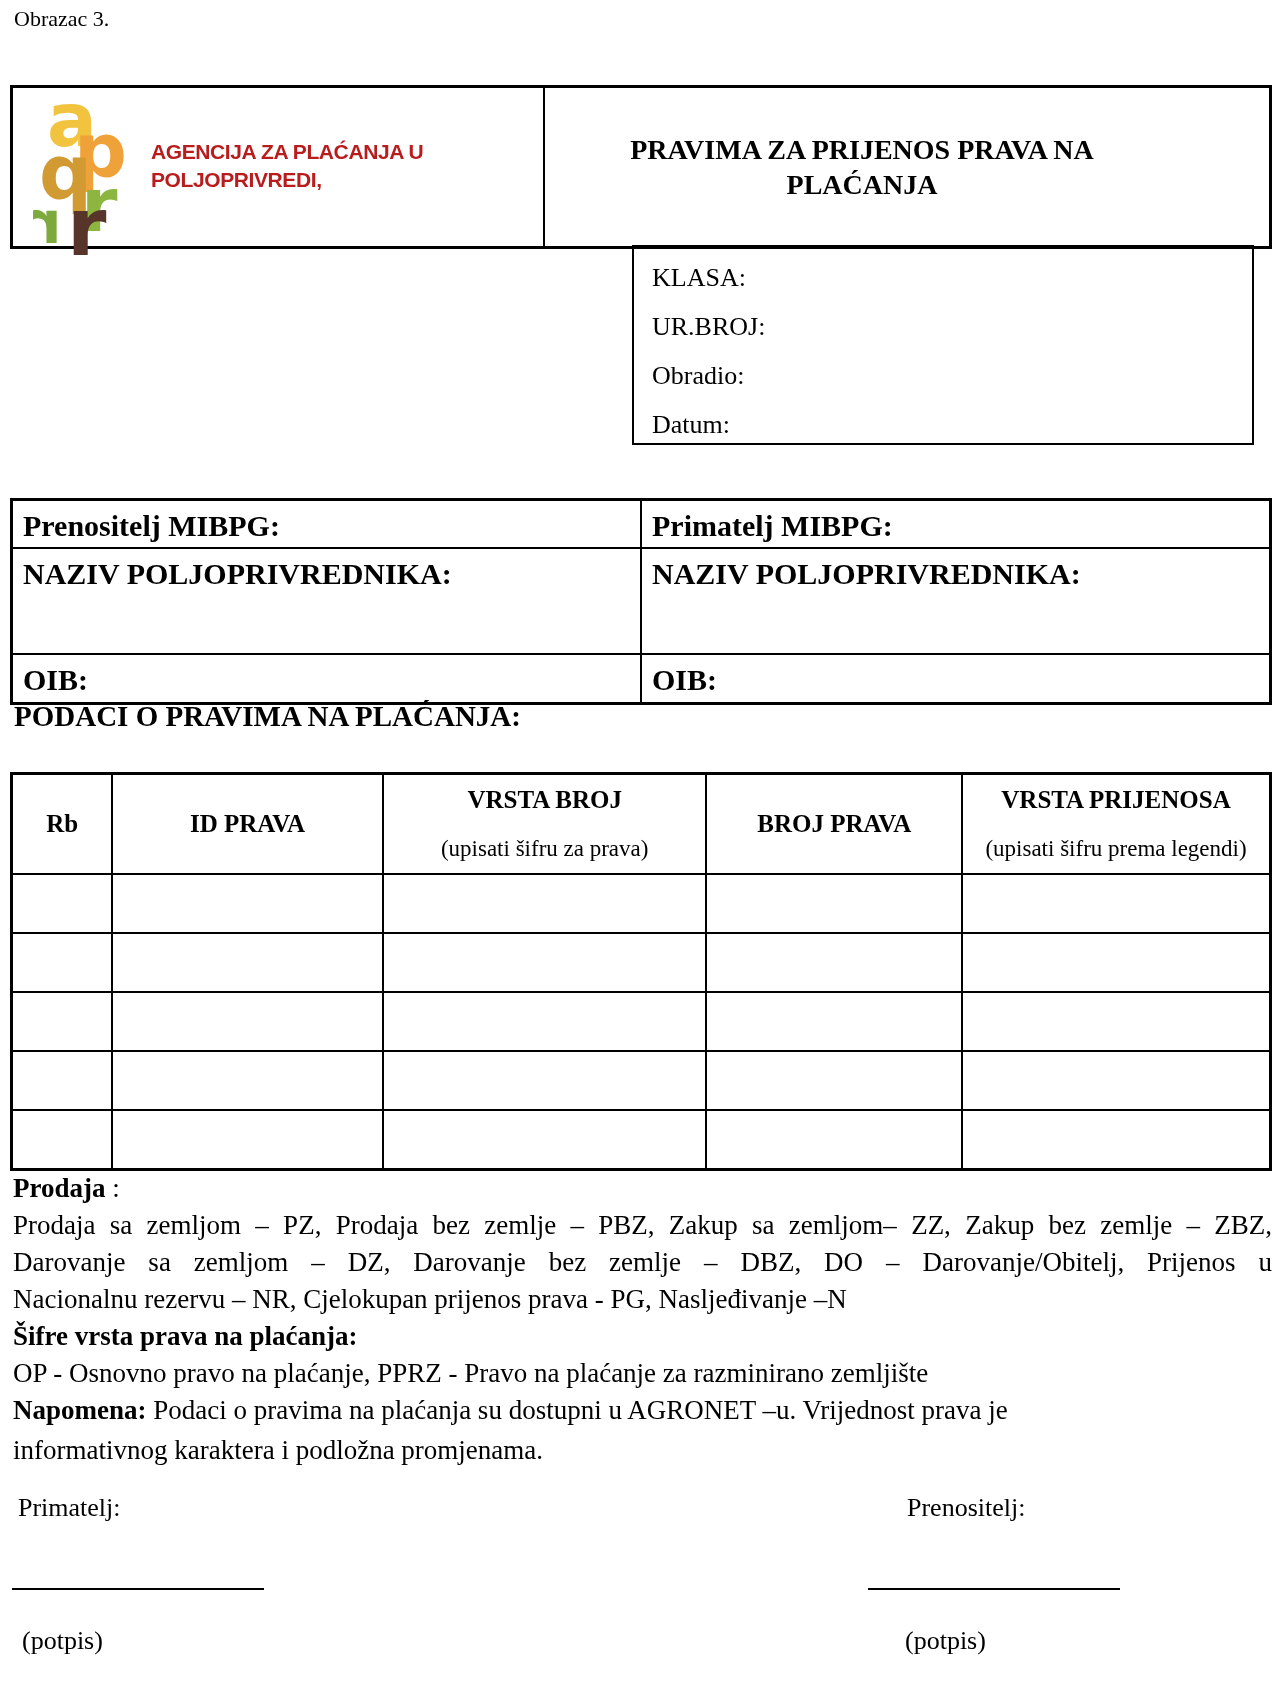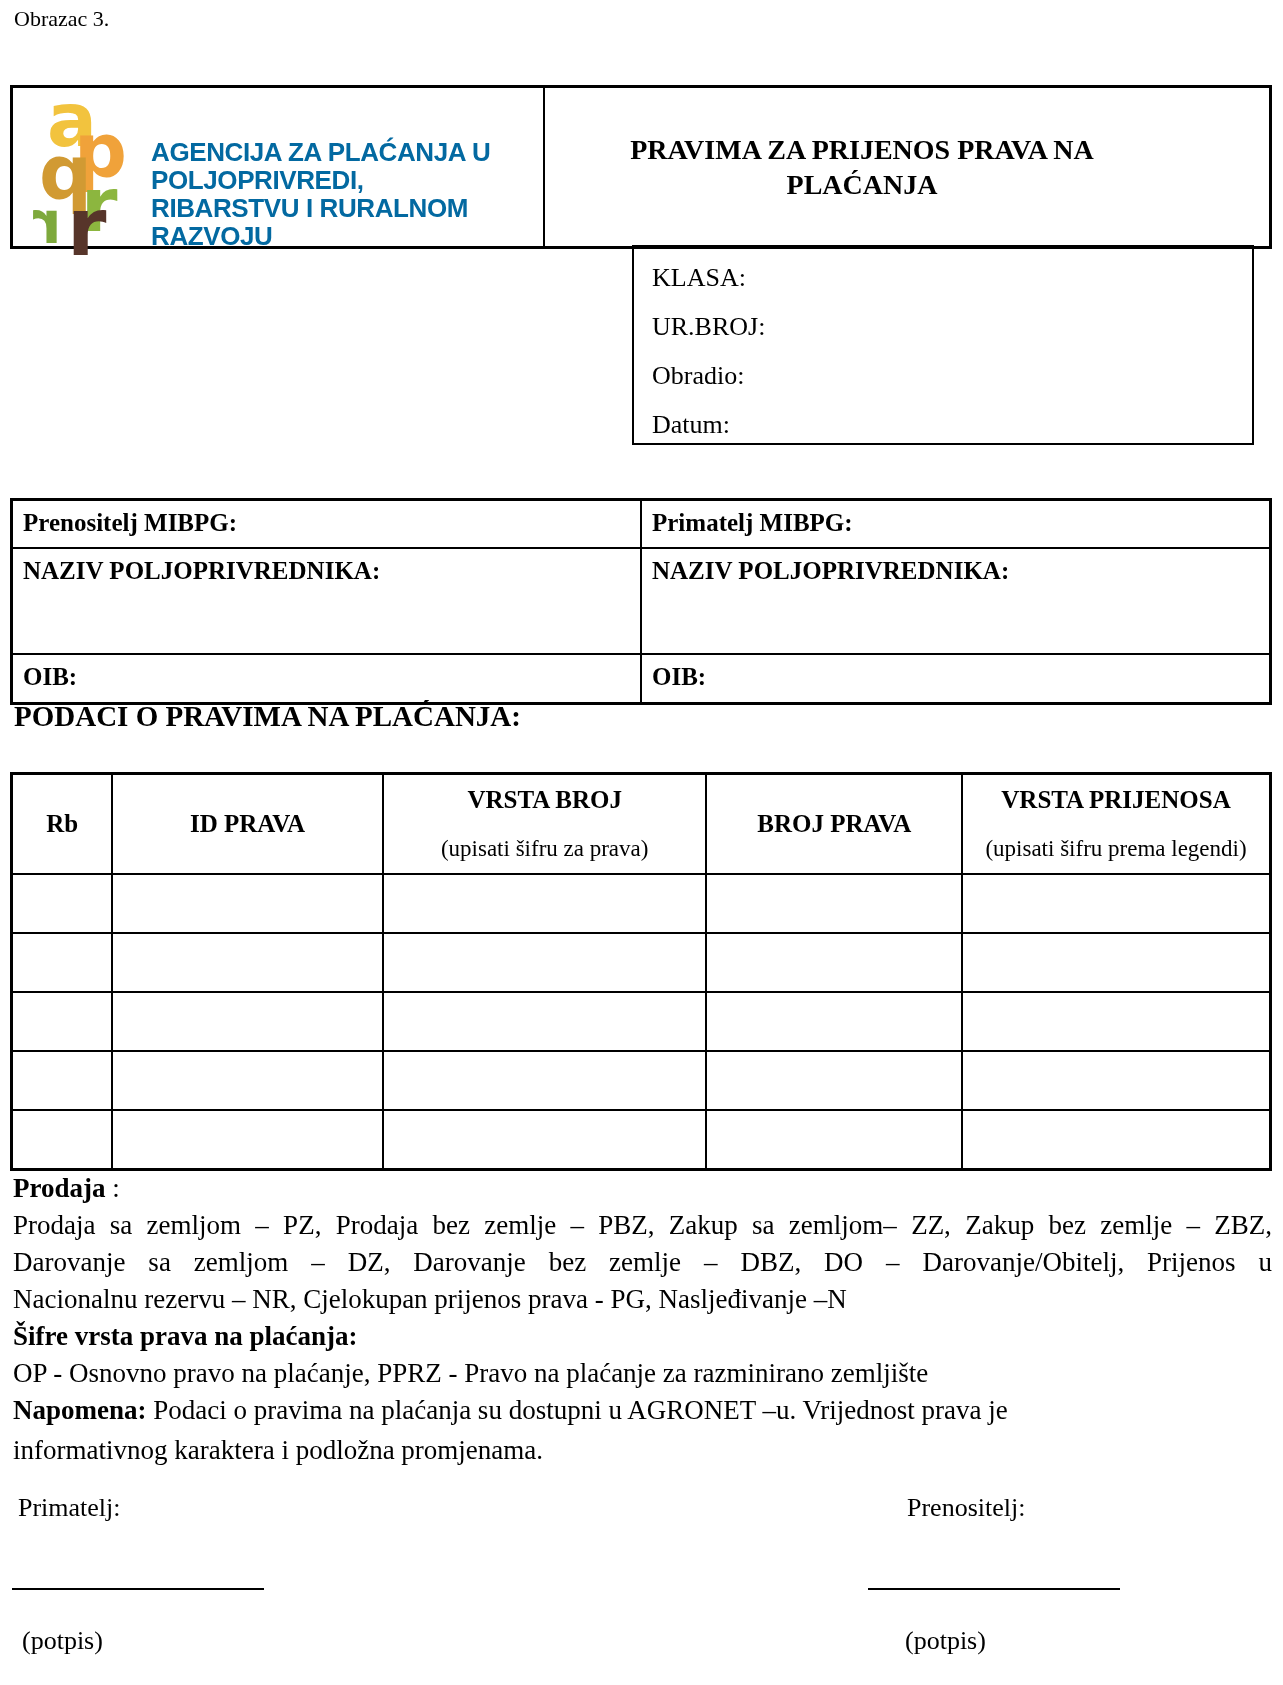--- a/index.html
+++ b/index.html
@@ -34,35 +34,35 @@
   }
   .lg-a{left:6px;top:-8px;font-size:74px;}
   .lg-p{left:33px;top:22px;font-size:74px;}
   .lg-q{left:-2px;top:44px;font-size:74px;}
   .lg-r1{left:40px;top:77px;font-size:74px;}
   .lg-r2{left:-8px;top:103px;font-size:58px;transform:scaleX(-1);}
   .lg-r3{left:26px;top:97px;font-size:80px;}
   .agency-name{
     position:absolute;left:138px;top:50px;width:390px;
     font-family:"Liberation Sans", sans-serif;font-weight:700;
-    font-size:26px;line-height:28px;color:#0369a1;letter-spacing:-0.4px;
+    font-size:21px;line-height:28px;color:#b91c1c;letter-spacing:-0.4px;
   }
 
   
   .case-box{
     left:632px;top:245px;width:622px;height:200px;
     border:2px solid #000;box-sizing:border-box;
     padding:6px 0 0 18px;font-size:26px;line-height:49px;
   }
 
   
   .parties{left:10px;top:498px;width:1262px;border-collapse:collapse;table-layout:fixed;}
   .parties td{
     border:2px solid #000;vertical-align:top;
-    font-weight:bold;font-size:25px;padding:8px 1px 0 10px;
+    font-weight:bold;font-size:30px;padding:8px 1px 0 10px;
   }
   .parties{border:3px solid #000;}
   .row-mibpg{height:48px;}
   .row-naziv{height:106px;}
   .row-oib{height:50px;}
 
   
   .section-title{left:14px;top:700px;font-weight:bold;font-size:29px;}
 
   
@@ -96,21 +96,20 @@
       <div class="abs logo">
         <span class="lg-a" style="color: rgb(242, 195, 62);">a</span>
         <span class="lg-p" style="color: rgb(240, 162, 58);">p</span>
         <span class="lg-q" style="color: rgb(209, 154, 51);">q</span>
         <span class="lg-r1" style="color: rgb(140, 182, 63);">r</span>
         <span class="lg-r2" style="color: rgb(126, 169, 60);">r</span>
         <span class="lg-r3" style="color: rgb(87, 53, 42);">r</span>
       </div>
       <div class="agency-name">
         <div>AGENCIJA ZA PLAĆANJA U POLJOPRIVREDI,</div>
-        <div>RIBARSTVU I RURALNOM RAZVOJU</div>
       </div>
     </div>
     <div class="header-right">
       <div>PRAVIMA ZA PRIJENOS PRAVA NA</div>
       <div>PLAĆANJA</div>
     </div>
   </div>
 
   <div class="abs case-box">
     <div>KLASA:</div>

